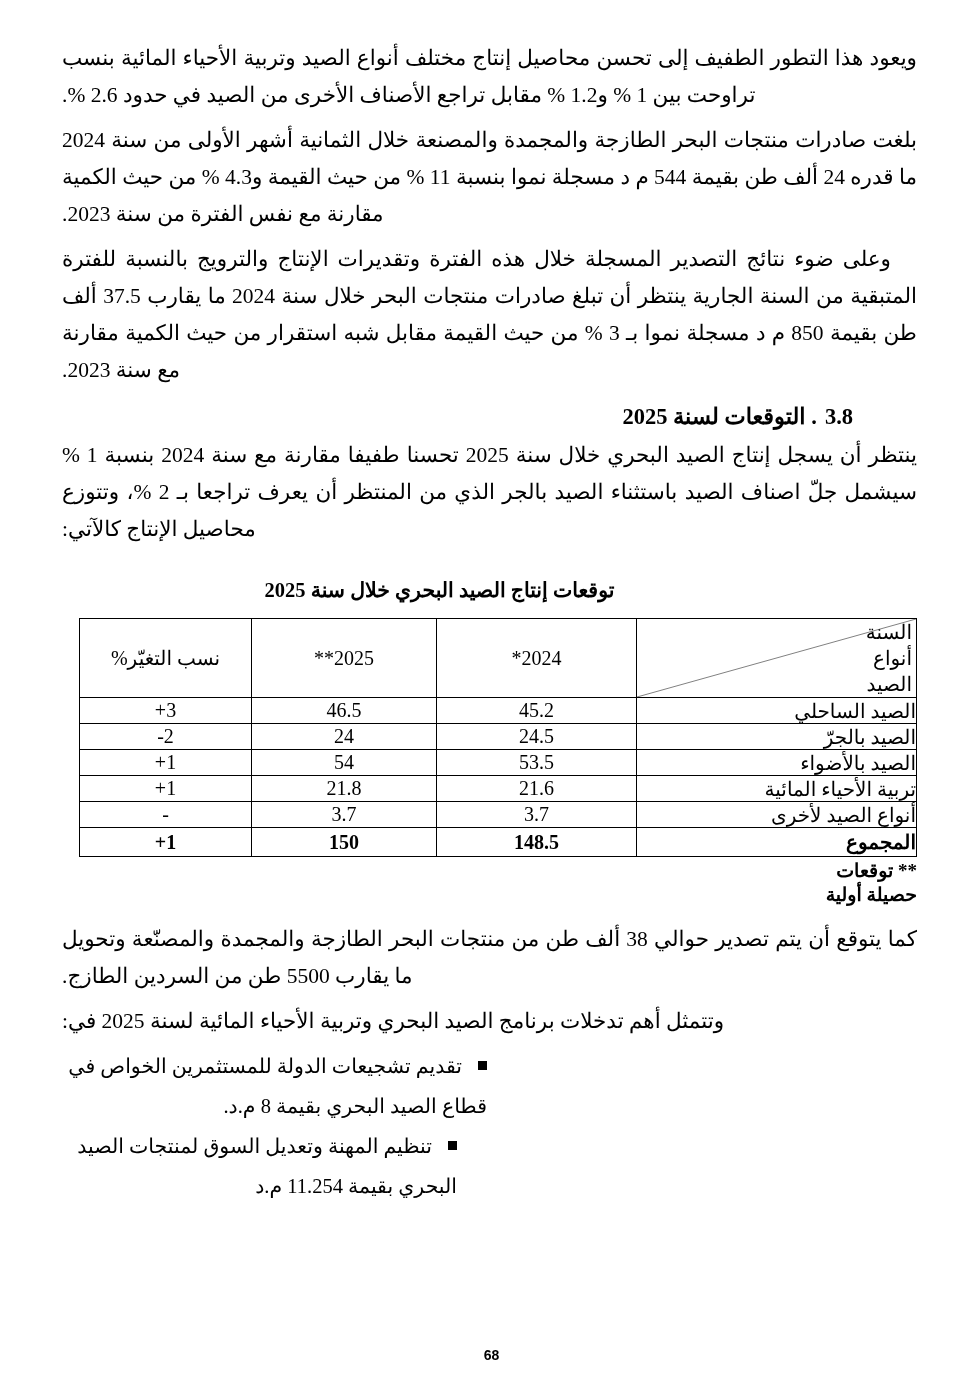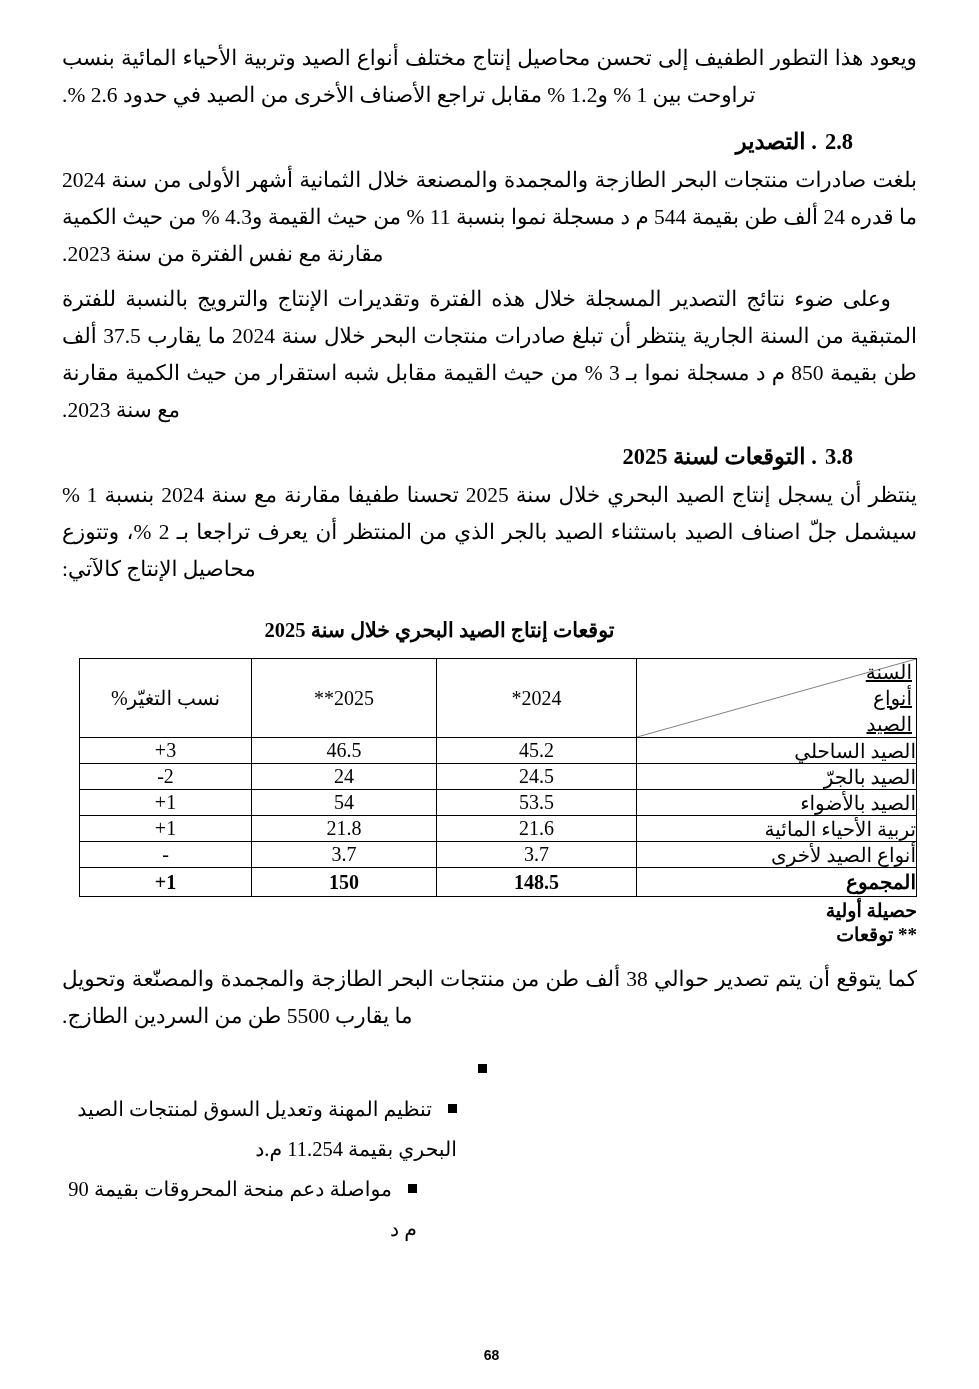--- a/index.html
+++ b/index.html
@@ -77,21 +77,21 @@
     table-layout: fixed;
   }
   table.fish-table td, table.fish-table th {
     border: 1.3px solid #000000;
     padding: 0;
     font-size: 20px;
     font-weight: normal;
     vertical-align: middle;
     height: 25px;
   }
-  .col-label { width: 280px; text-decoration: underline; }
+  .col-label { width: 280px; }
   .col-2024  { width: 200px; }
   .col-2025  { width: 185px; }
   .col-pct   { width: 172px; }
 
   th.head-cell {
     height: 94px;
     font-weight: bold;
     font-size: 20px;
     vertical-align: top;
     text-align: center;
@@ -189,23 +189,20 @@
 </style>
 </head>
 <body>
 
 <div class="page">
 
   <p class="para">ويعود هذا التطور الطفيف إلى تحسن محاصيل إنتاج مختلف أنواع الصيد وتربية الأحياء المائية بنسب تراوحت بين 1 % و1.2 % مقابل تراجع الأصناف الأخرى من الصيد في حدود 2.6 %.</p>
 
   <div class="spacer-sm"></div>
 
-  <h2 class="section-heading">
-    <span class="num">2.8</span><span>.&nbsp;</span><span>التصدير</span>
-  </h2>
 
   <p class="para">بلغت صادرات منتجات البحر الطازجة والمجمدة والمصنعة خلال الثمانية أشهر الأولى من سنة 2024 ما قدره 24 ألف طن بقيمة 544 م د مسجلة نموا بنسبة 11 % من حيث القيمة و4.3 % من حيث الكمية مقارنة مع نفس الفترة من سنة 2023.</p>
 
   <div class="spacer-sm"></div>
 
   <p class="para first-line-indent">وعلى ضوء نتائج التصدير المسجلة خلال هذه الفترة وتقديرات الإنتاج والترويج بالنسبة للفترة المتبقية من السنة الجارية ينتظر أن تبلغ صادرات منتجات البحر خلال سنة 2024 ما يقارب 37.5 ألف طن بقيمة 850 م د مسجلة نموا بـ 3 % من حيث القيمة مقابل شبه استقرار من حيث الكمية مقارنة مع سنة 2023.</p>
 
   <div class="spacer-sm"></div>
 
   <h2 class="section-heading">
@@ -270,38 +267,36 @@
       <tr class="total-row">
         <td class="row-label">المجموع</td>
         <td class="num-cell">148.5</td>
         <td class="num-cell">150</td>
         <td class="num-cell">1+</td>
       </tr>
     </tbody>
   </table>
 
   <div class="table-note">
+    <span>** توقعات</span>
     <span>حصيلة أولية</span>
-    <span>** توقعات</span>
   </div>
 
   <div class="spacer-md"></div>
 
   <p class="para">كما يتوقع أن يتم تصدير حوالي 38 ألف طن من منتجات البحر الطازجة والمجمدة والمصنّعة وتحويل ما يقارب 5500 طن من السردين الطازج.</p>
 
   <div class="spacer-sm"></div>
 
+  <p class="para first-line-indent">وتتمثل أهم تدخلات برنامج الصيد البحري وتربية الأحياء المائية لسنة 2025 في:</p>
 
   <ul class="bullets">
     <li class="b1">
-      <span class="bullet-marker"></span>
+      <span class="bullet-marker"></span><span>تقديم تشجيعات الدولة للمستثمرين الخواص في قطاع الصيد البحري بقيمة 8 م.د.</span>
     </li>
     <li class="b2">
       <span class="bullet-marker"></span><span>تنظيم المهنة وتعديل السوق لمنتجات الصيد البحري بقيمة 11.254 م.د</span>
     </li>
-    <li class="b3">
-      <span class="bullet-marker"></span><span>مواصلة دعم منحة المحروقات بقيمة 90 م د</span>
-    </li>
   </ul>
 
   <div class="page-number">68</div>
 
 </div>
 
 </body></html>

